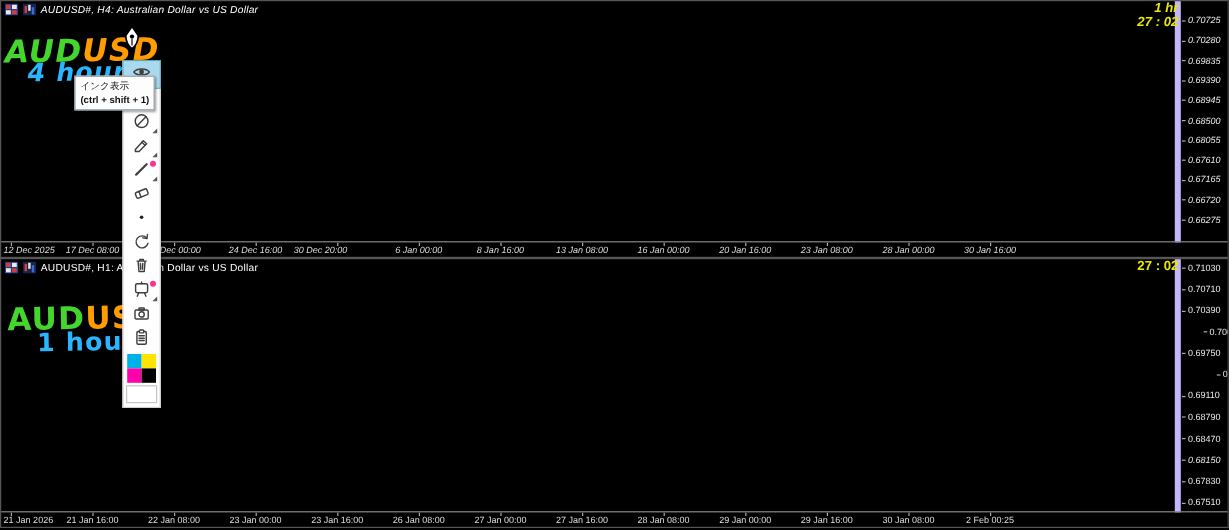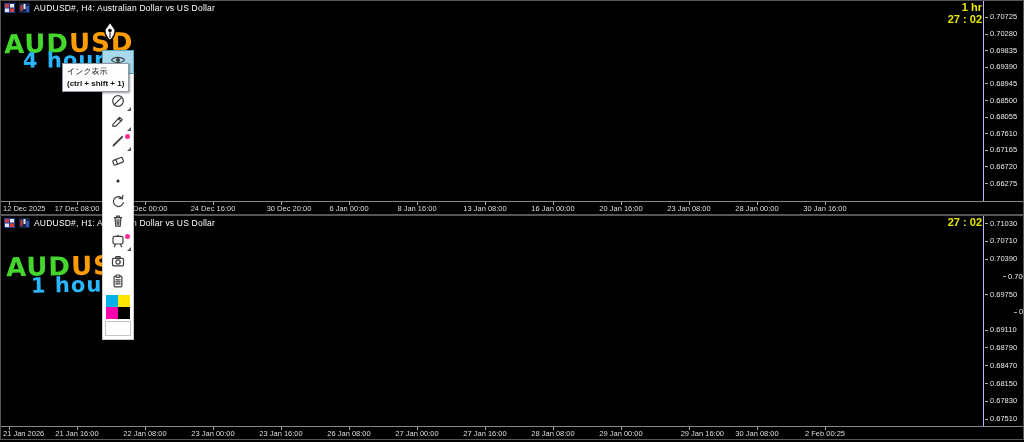--- a/index.html
+++ b/index.html
@@ -1,26 +1,26 @@
 <!DOCTYPE html>
 <html><head>
 <meta charset="utf-8">
 <style>
   html,body{margin:0;padding:0;background:#000;}
   body{width:1024px;height:442px;position:relative;font-family:"Liberation Sans",sans-serif;overflow:hidden;}
   .window{position:absolute;left:0;width:1022px;background:#000;border:1px solid #565656;}
-  #win-h4{top:0;height:213px;}
+  #win-h4{top:0;height:213px;font-style:italic;}
   #win-h1{top:215px;height:223px;}
   .titlebar{position:absolute;left:0;top:0;right:0;height:13px;display:flex;align-items:center;gap:4px;padding-left:3px;color:#fff;font-size:8.5px;white-space:nowrap;overflow:hidden;}
   .wicon{width:11px;height:10px;display:inline-block;flex:0 0 auto;}
   .title{letter-spacing:.2px;}
   .timer{position:absolute;right:41px;top:0;text-align:right;color:#e8e800;font-weight:bold;font-size:11px;line-height:1.1;z-index:6;}
   .plot{position:absolute;left:0;top:13px;right:40px;bottom:12px;overflow:hidden;}
   .plot svg{position:absolute;left:0;top:0;}
-  .yaxis{position:absolute;top:0;right:0;width:39px;bottom:12px;border-left:1px solid #c4b5fd;overflow:hidden;}
+  .yaxis{position:absolute;top:0;right:0;width:39px;bottom:12px;border-left:5px solid #c4b5fd;overflow:hidden;}
   .ytick{position:absolute;left:1px;color:#e9e9e9;font-size:7.5px;white-space:nowrap;}
   .ytick i{display:inline-block;width:3px;height:1px;background:#aaa;vertical-align:middle;margin-right:2px;}
   .xaxis{position:absolute;left:0;right:0;bottom:0;height:12px;border-top:1px solid #888;overflow:hidden;}
   .xtick{position:absolute;top:2px;color:#ddd;font-size:7.5px;text-align:center;white-space:nowrap;}
   .tickmark{position:absolute;top:0;width:1px;height:3px;background:#aaa;}
   .ink-symbol{position:absolute;z-index:5;font-family:"DejaVu Sans",sans-serif;font-weight:bold;font-size:26px;letter-spacing:1px;transform:rotate(-1deg);line-height:1;}
   .ink-period{position:absolute;z-index:5;font-family:"DejaVu Sans",sans-serif;font-weight:bold;font-size:21px;letter-spacing:1px;transform:rotate(-1deg);line-height:1;}
   
   #toolbar{position:absolute;left:102px;top:50px;width:30px;background:#fff;border:1px solid #cfcfcf;box-shadow:1px 1px 3px rgba(0,0,0,.45);display:flex;flex-direction:column;align-items:center;z-index:40;padding-bottom:3px;}
   .tool{width:30px;height:20px;display:flex;align-items:center;justify-content:center;position:relative;cursor:pointer;}
@@ -505,21 +505,21 @@
   <div class="xaxis">
       <i class="tickmark" style="left: 8px;"></i>
       <div class="xtick" style="text-align: left; left: 2px; width: 70px;">12 Dec 2025</div>
       <i class="tickmark" style="left: 76px;"></i>
       <div class="xtick" style="left: 41px; width: 70px;">17 Dec 08:00</div>
       <i class="tickmark" style="left: 144px;"></i>
       <div class="xtick" style="left: 109px; width: 70px;">22 Dec 00:00</div>
       <i class="tickmark" style="left: 212px;"></i>
       <div class="xtick" style="left: 177px; width: 70px;">24 Dec 16:00</div>
       <i class="tickmark" style="left: 280px;"></i>
-      <div class="xtick" style="left: 253px; width: 70px;">30 Dec 20:00</div>
+      <div class="xtick" style="left: 231px; width: 70px;">30 Dec 20:00</div>
       <i class="tickmark" style="left: 348px;"></i>
       <div class="xtick" style="left: 313px; width: 70px;">6 Jan 00:00</div>
       <i class="tickmark" style="left: 416px;"></i>
       <div class="xtick" style="left: 381px; width: 70px;">8 Jan 16:00</div>
       <i class="tickmark" style="left: 484px;"></i>
       <div class="xtick" style="left: 449px; width: 70px;">13 Jan 08:00</div>
       <i class="tickmark" style="left: 552px;"></i>
       <div class="xtick" style="left: 517px; width: 70px;">16 Jan 00:00</div>
       <i class="tickmark" style="left: 620px;"></i>
       <div class="xtick" style="left: 585px; width: 70px;">20 Jan 16:00</div>
@@ -989,21 +989,21 @@
   <div class="yaxis">
       <div class="ytick" style="top: 2.5px;"><i></i>0.71030</div>
       <div class="ytick" style="top: 20.2778px;"><i></i>0.70710</div>
       <div class="ytick" style="top: 38.0556px;"><i></i>0.70390</div>
       <div class="ytick" style="top: 55.8333px; padding-left: 18px;"><i></i>0.70070</div>
       <div class="ytick" style="top: 73.6111px;"><i></i>0.69750</div>
       <div class="ytick" style="top: 91.3889px; margin-left: 29px;"><i></i>0.69430</div>
       <div class="ytick" style="top: 109.167px;"><i></i>0.69110</div>
       <div class="ytick" style="top: 126.944px;"><i></i>0.68790</div>
       <div class="ytick" style="top: 144.722px;"><i></i>0.68470</div>
-      <div class="ytick" style="top: 162.5px;"><i></i>0.68150</div>
+      <div class="ytick" style="top: 162.5px; font-style: italic;"><i></i>0.68150</div>
       <div class="ytick" style="top: 180.278px;"><i></i>0.67830</div>
       <div class="ytick" style="top: 198.056px;"><i></i>0.67510</div>
     </div>
   <div class="xaxis">
       <i class="tickmark" style="left: 8px;"></i>
       <div class="xtick" style="text-align: left; left: 2px; width: 70px;">21 Jan 2026</div>
       <i class="tickmark" style="left: 76px;"></i>
       <div class="xtick" style="left: 41px; width: 70px;">21 Jan 16:00</div>
       <i class="tickmark" style="left: 144px;"></i>
       <div class="xtick" style="left: 109px; width: 70px;">22 Jan 08:00</div>
@@ -1015,21 +1015,21 @@
       <div class="xtick" style="left: 313px; width: 70px;">26 Jan 08:00</div>
       <i class="tickmark" style="left: 416px;"></i>
       <div class="xtick" style="left: 381px; width: 70px;">27 Jan 00:00</div>
       <i class="tickmark" style="left: 484px;"></i>
       <div class="xtick" style="left: 449px; width: 70px;">27 Jan 16:00</div>
       <i class="tickmark" style="left: 552px;"></i>
       <div class="xtick" style="left: 517px; width: 70px;">28 Jan 08:00</div>
       <i class="tickmark" style="left: 620px;"></i>
       <div class="xtick" style="left: 585px; width: 70px;">29 Jan 00:00</div>
       <i class="tickmark" style="left: 688px;"></i>
-      <div class="xtick" style="left: 653px; width: 70px; text-align: right;">29 Jan 16:00</div>
+      <div class="xtick" style="left: 653px; width: 70px;">29 Jan 16:00</div>
       <i class="tickmark" style="left: 756px;"></i>
       <div class="xtick" style="left: 721px; width: 70px;">30 Jan 08:00</div>
       <i class="tickmark" style="left: 824px;"></i>
       <div class="xtick" style="left: 789px; width: 70px;">2 Feb 00:25</div>
     </div>
 </section>
 
 <div id="toolbar">
     <div class="tool active">
       <span><svg width="16" height="16">

